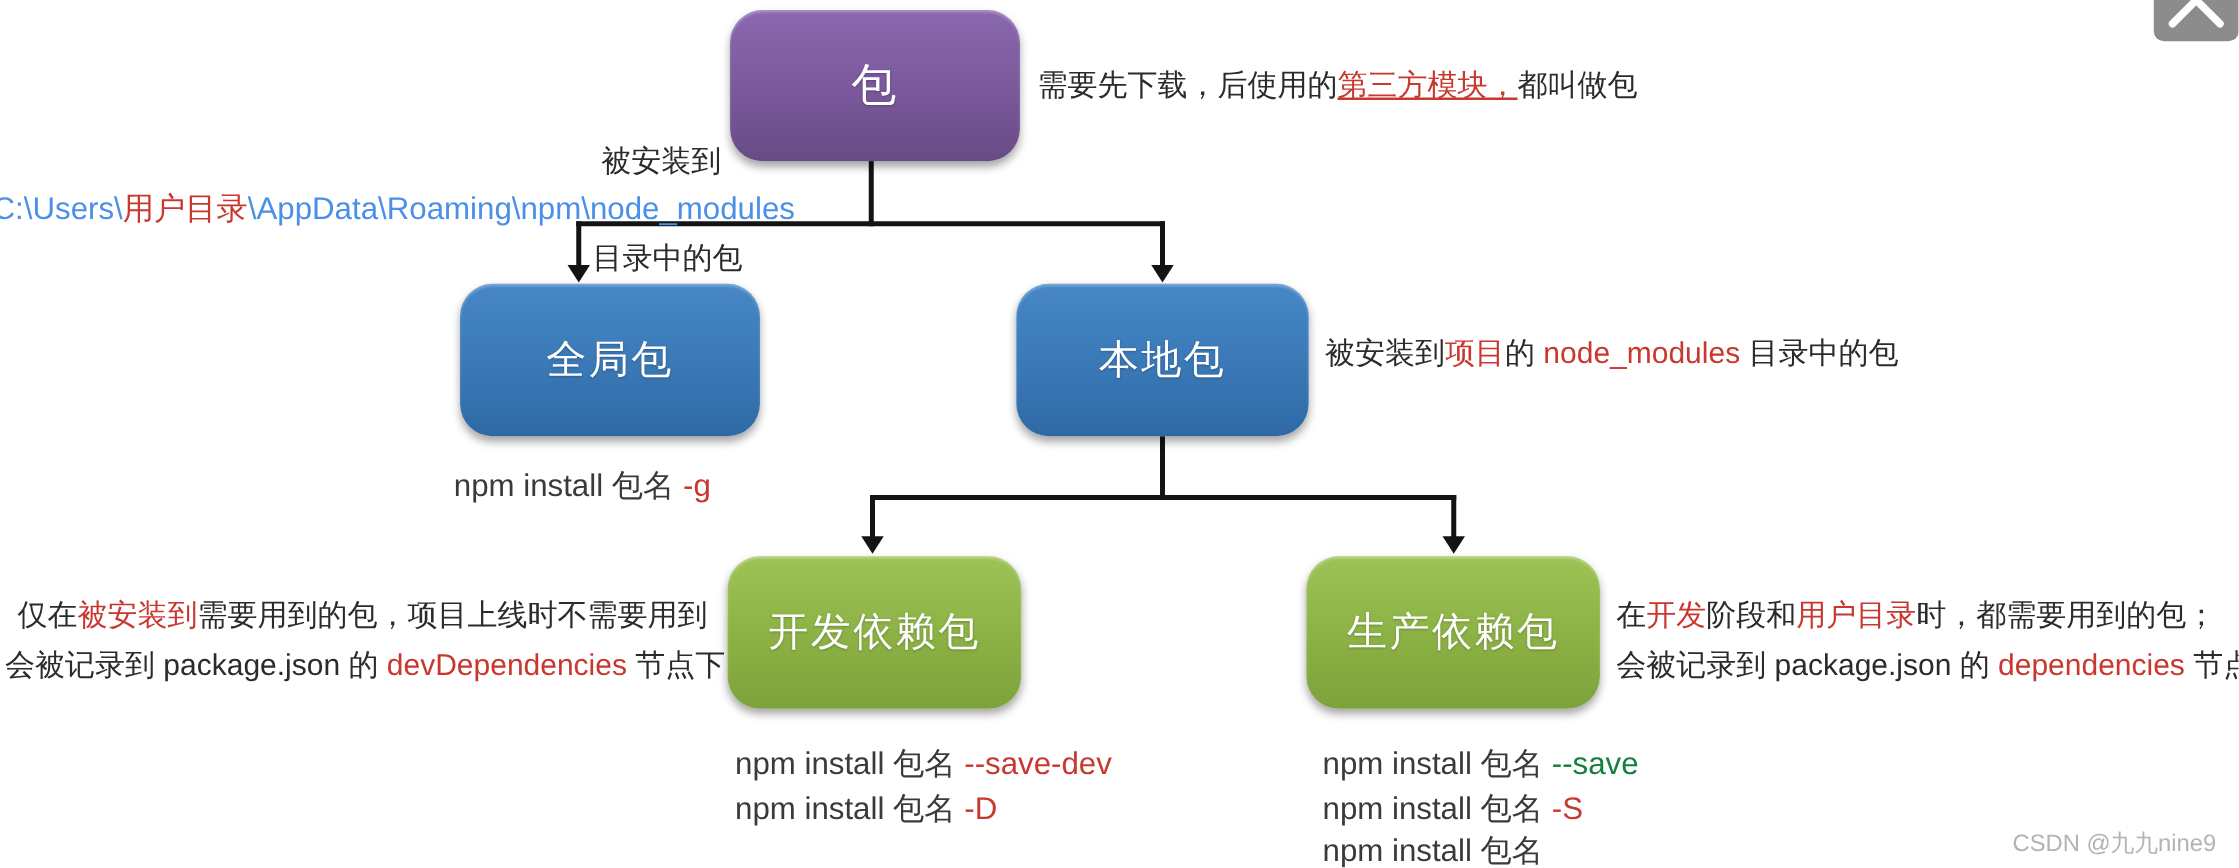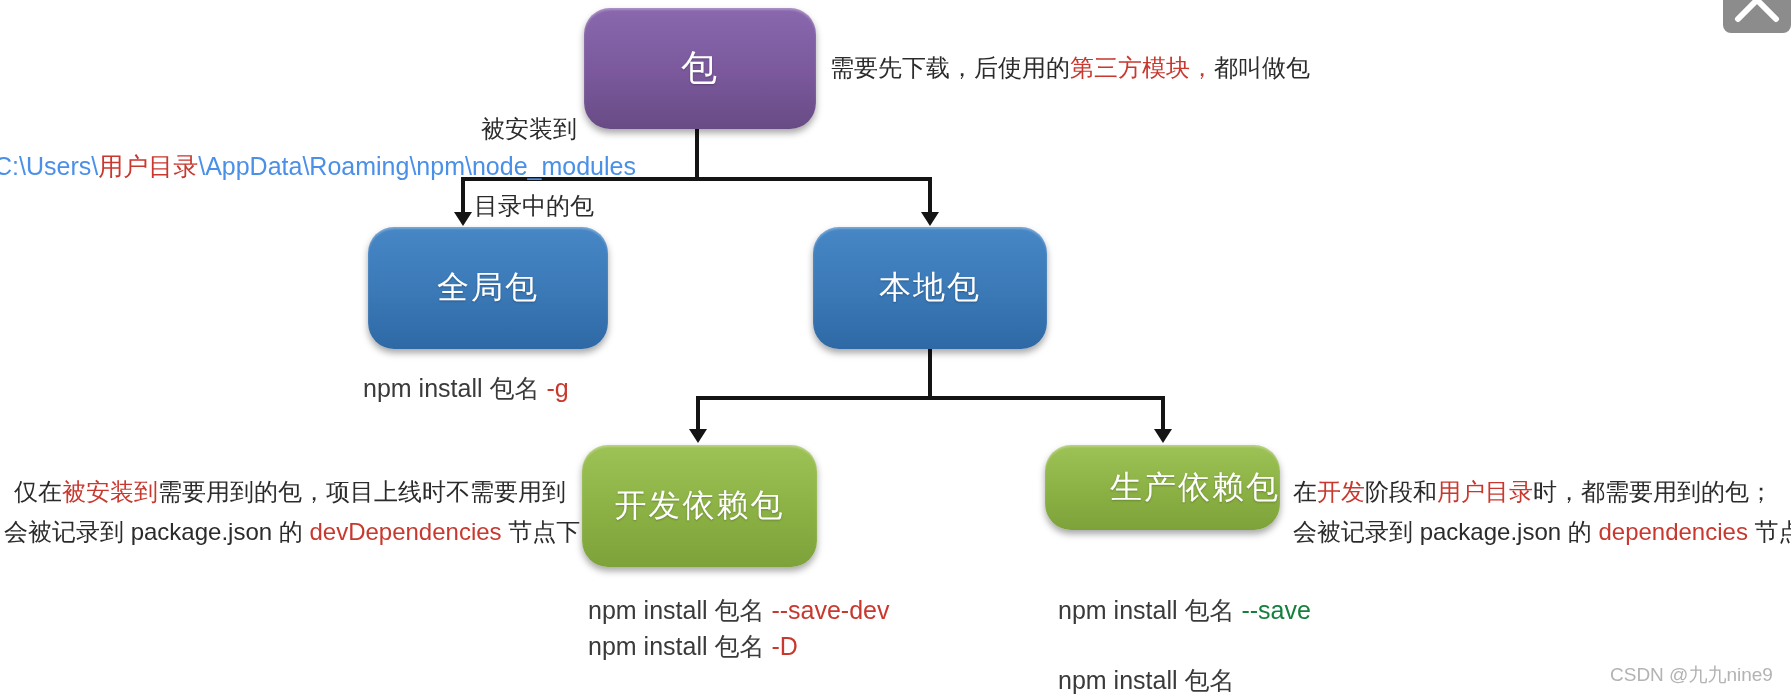--- a/index.html
+++ b/index.html
@@ -30,21 +30,21 @@
     letter-spacing: 2px;
   }
   .node-purple { background: linear-gradient(180deg, #8a68ae 0%, #7a589b 55%, #684b85 100%); }
   .node-blue   { background: linear-gradient(180deg, #4787c6 0%, #3a78b6 55%, #2e69a5 100%); }
   .node-green  { background: linear-gradient(180deg, #9dc255 0%, #8bb144 55%, #7da23a 100%); }
 
   #node-root   { left: 584px; top: 8px;   width: 232px; height: 121px; font-size: 36px; }
   #node-global { left: 348px; top: 227px; width: 240px; height: 122px; margin-left: 20px; }
   #node-local  { left: 813px; top: 227px; width: 234px; height: 122px; }
   #node-dev    { left: 582px; top: 445px; width: 235px; height: 122px; }
-  #node-prod   { left: 1045px; top: 445px; width: 235px; height: 85px; justify-content: flex-end; }
+  #node-prod   { left: 1045px; top: 445px; width: 235px; height: 122px; }
 
   
   .line { position: absolute; background: #141414; }
   .arrow-down {
     position: absolute;
     width: 0; height: 0;
     border-left: 9px solid transparent;
     border-right: 9px solid transparent;
     border-top: 14px solid #141414;
   }
@@ -118,34 +118,36 @@
   <div class="node node-blue" id="node-local">
     <span>本地包</span>
   </div>
   <div class="node node-green" id="node-dev">
     <span>开发依赖包</span>
   </div>
   <div class="node node-green" id="node-prod">
     <span>生产依赖包</span>
   </div>
 
-  <div class="label" id="root-note"><span>需要先下载，后使用的</span><span style="color: rgb(200, 56, 46);">第三方模块，</span><span>都叫做包</span></div>
+  <div class="label" id="root-note"><span>需要先下载，后使用的</span><span style="color: rgb(200, 56, 46); text-decoration: underline;">第三方模块，</span><span>都叫做包</span></div>
   <div class="label" id="installed-to">被安装到</div>
   <div class="label" id="global-path"><span style="color: rgb(74, 143, 232);">C:\Users\</span><span style="color: rgb(200, 56, 46);">用户目录</span><span style="color: rgb(74, 143, 232);">\AppData\Roaming\npm\node_modules</span></div>
   <div class="label" id="dir-note">目录中的包</div>
+  <div class="label" id="local-note"><span>被安装到</span><span style="color: rgb(200, 56, 46);">项目</span><span>的 </span><span style="color: rgb(200, 56, 46);">node_modules</span><span> 目录中的包</span></div>
 
   <div class="label" id="dev-note-1"><span>仅在</span><span style="color: rgb(200, 56, 46);">被安装到</span><span>需要用到的包，项目上线时不需要用到</span></div>
   <div class="label" id="dev-note-2"><span>会被记录到 package.json 的 </span><span style="color: rgb(200, 56, 46);">devDependencies</span><span> 节点下</span></div>
   <div class="label" id="prod-note-1"><span>在</span><span style="color: rgb(200, 56, 46);">开发</span><span>阶段和</span><span style="color: rgb(200, 56, 46);">用户目录</span><span>时，都需要用到的包；</span></div>
   <div class="label" id="prod-note-2"><span>会被记录到 package.json 的 </span><span style="color: rgb(200, 56, 46);">dependencies</span><span> 节点下</span></div>
 
   <div class="cmd" id="global-cmd-1"><span>npm install 包名 </span><span style="color: rgb(200, 56, 46);">-g</span></div>
   <div class="cmd" id="dev-cmd-1"><span>npm install 包名 </span><span style="color: rgb(200, 56, 46);">--save-dev</span></div>
   <div class="cmd" id="dev-cmd-2"><span>npm install 包名 </span><span style="color: rgb(200, 56, 46);">-D</span></div>
   <div class="cmd" id="prod-cmd-1"><span>npm install 包名 </span><span style="color: #15803d; margin-top: 12px;">--save</span></div>
+  <div class="cmd" id="prod-cmd-2"><span>npm install 包名 </span><span style="color: rgb(200, 56, 46);">-S</span></div>
   <div class="cmd" id="prod-cmd-3"><span>npm install 包名</span></div>
 
   <div id="watermark">CSDN @九九nine9</div>
 
   <button id="collapse-button">
     <svg width="68" height="40" viewBox="0 0 68 40">
       <polyline points="15,30 34,11 53,30" fill="none" stroke="#ffffff" stroke-width="6" stroke-linecap="round" stroke-linejoin="miter"></polyline>
     </svg>
   </button>
 

